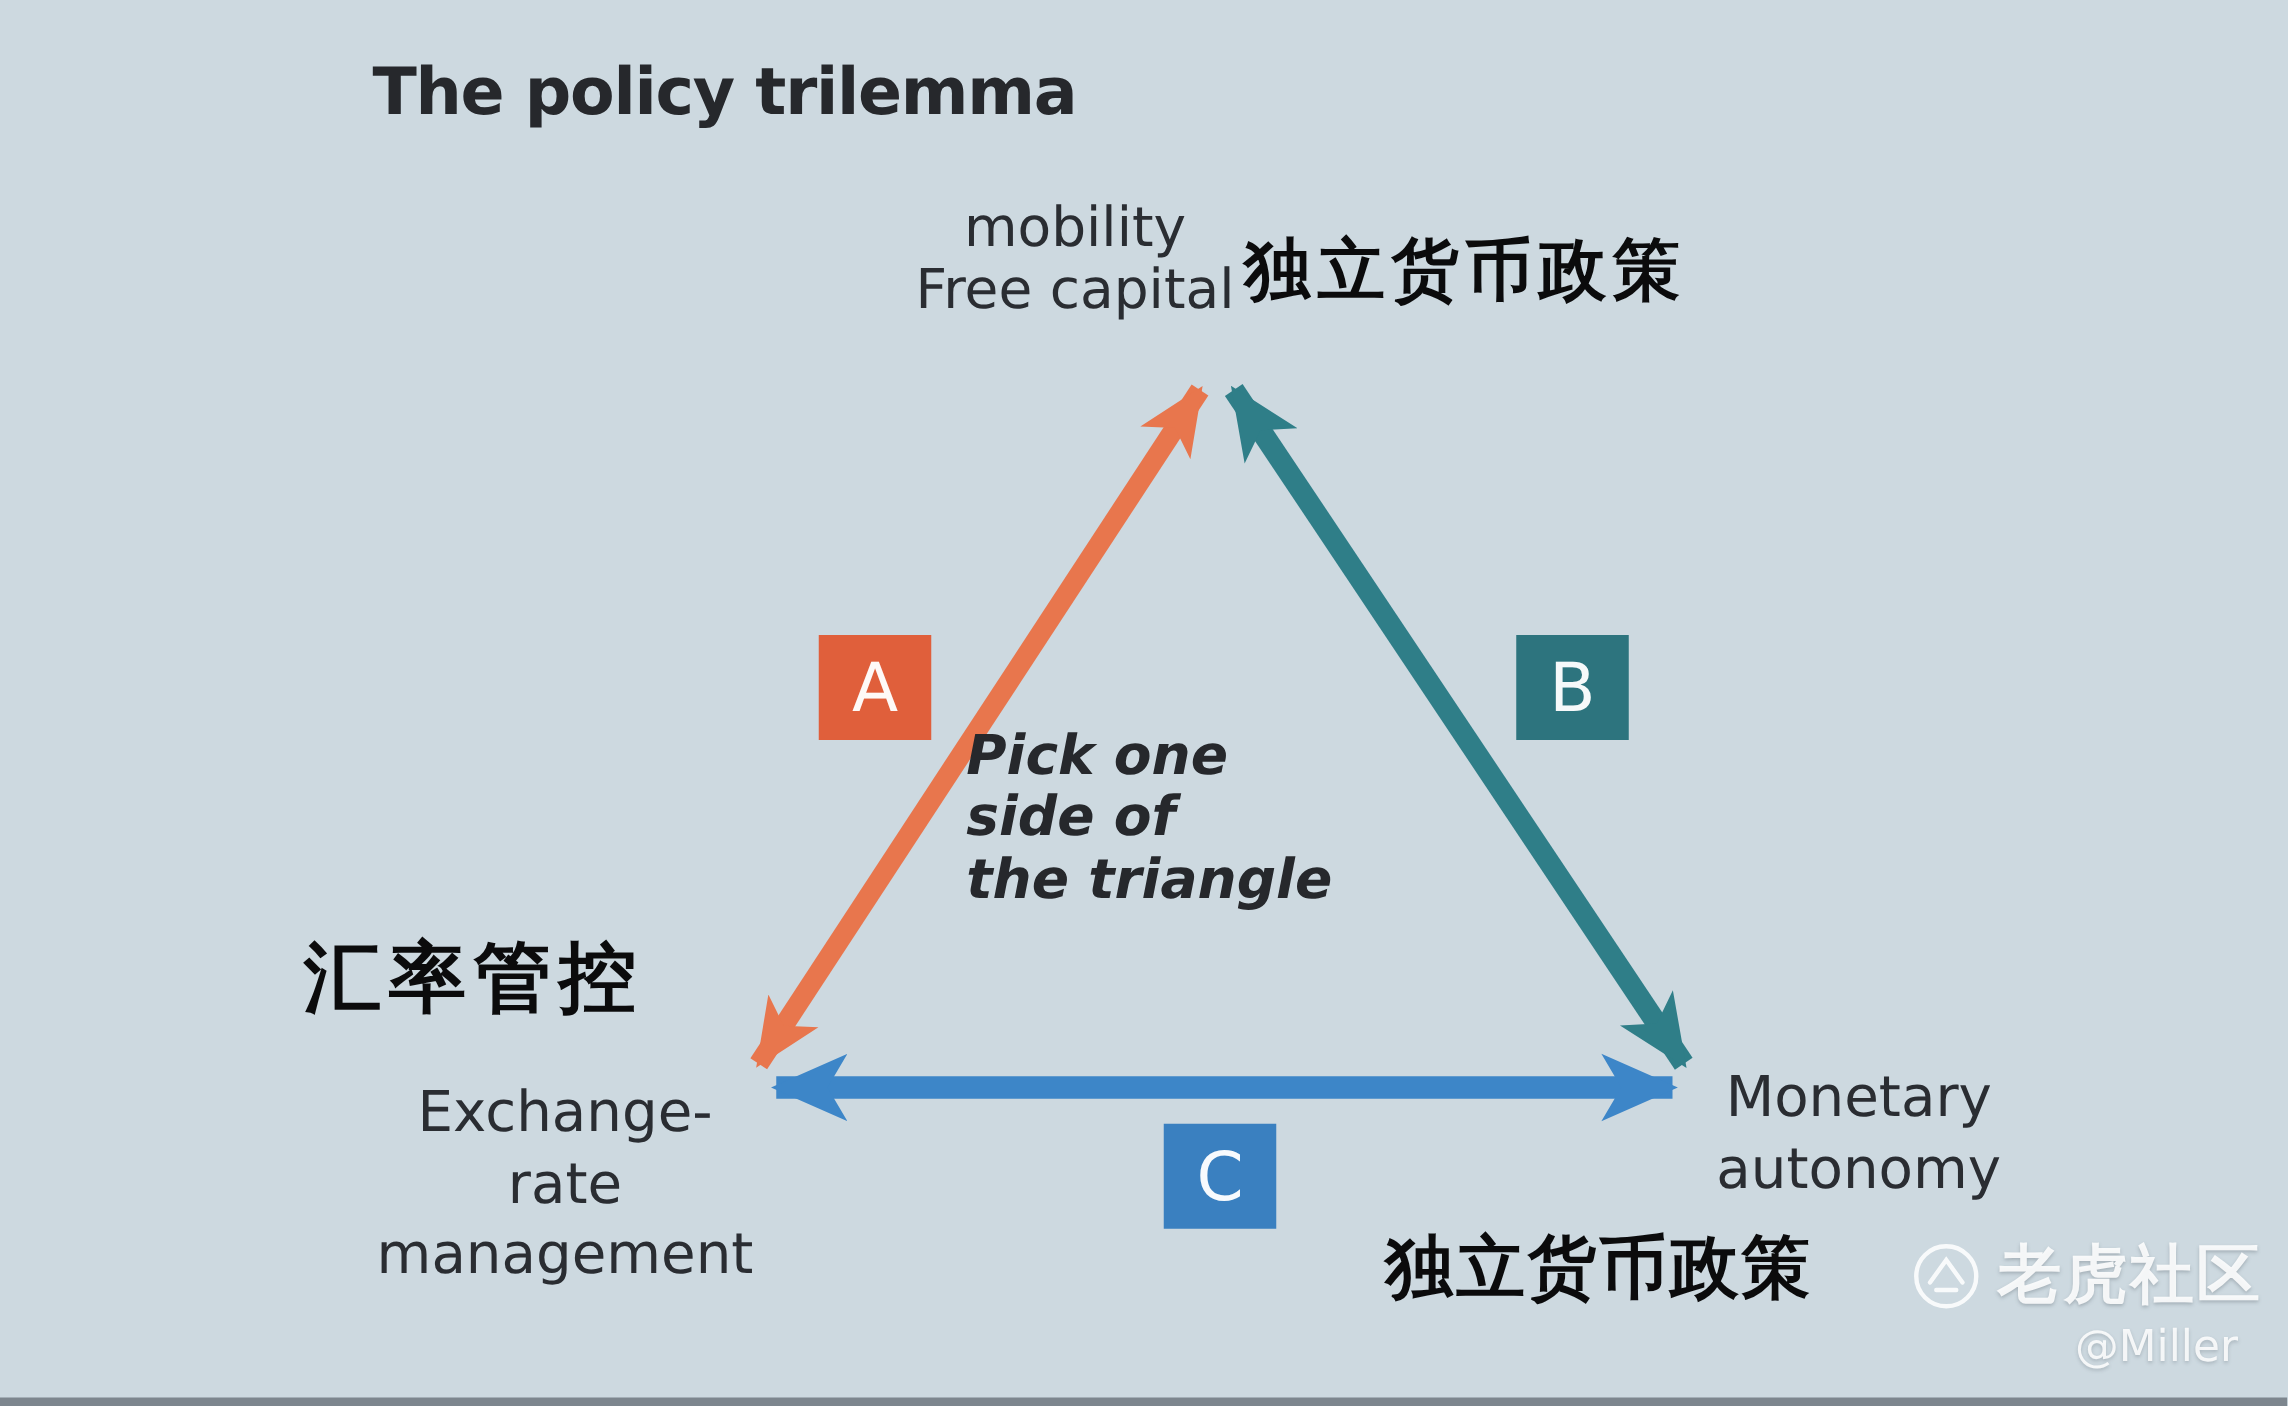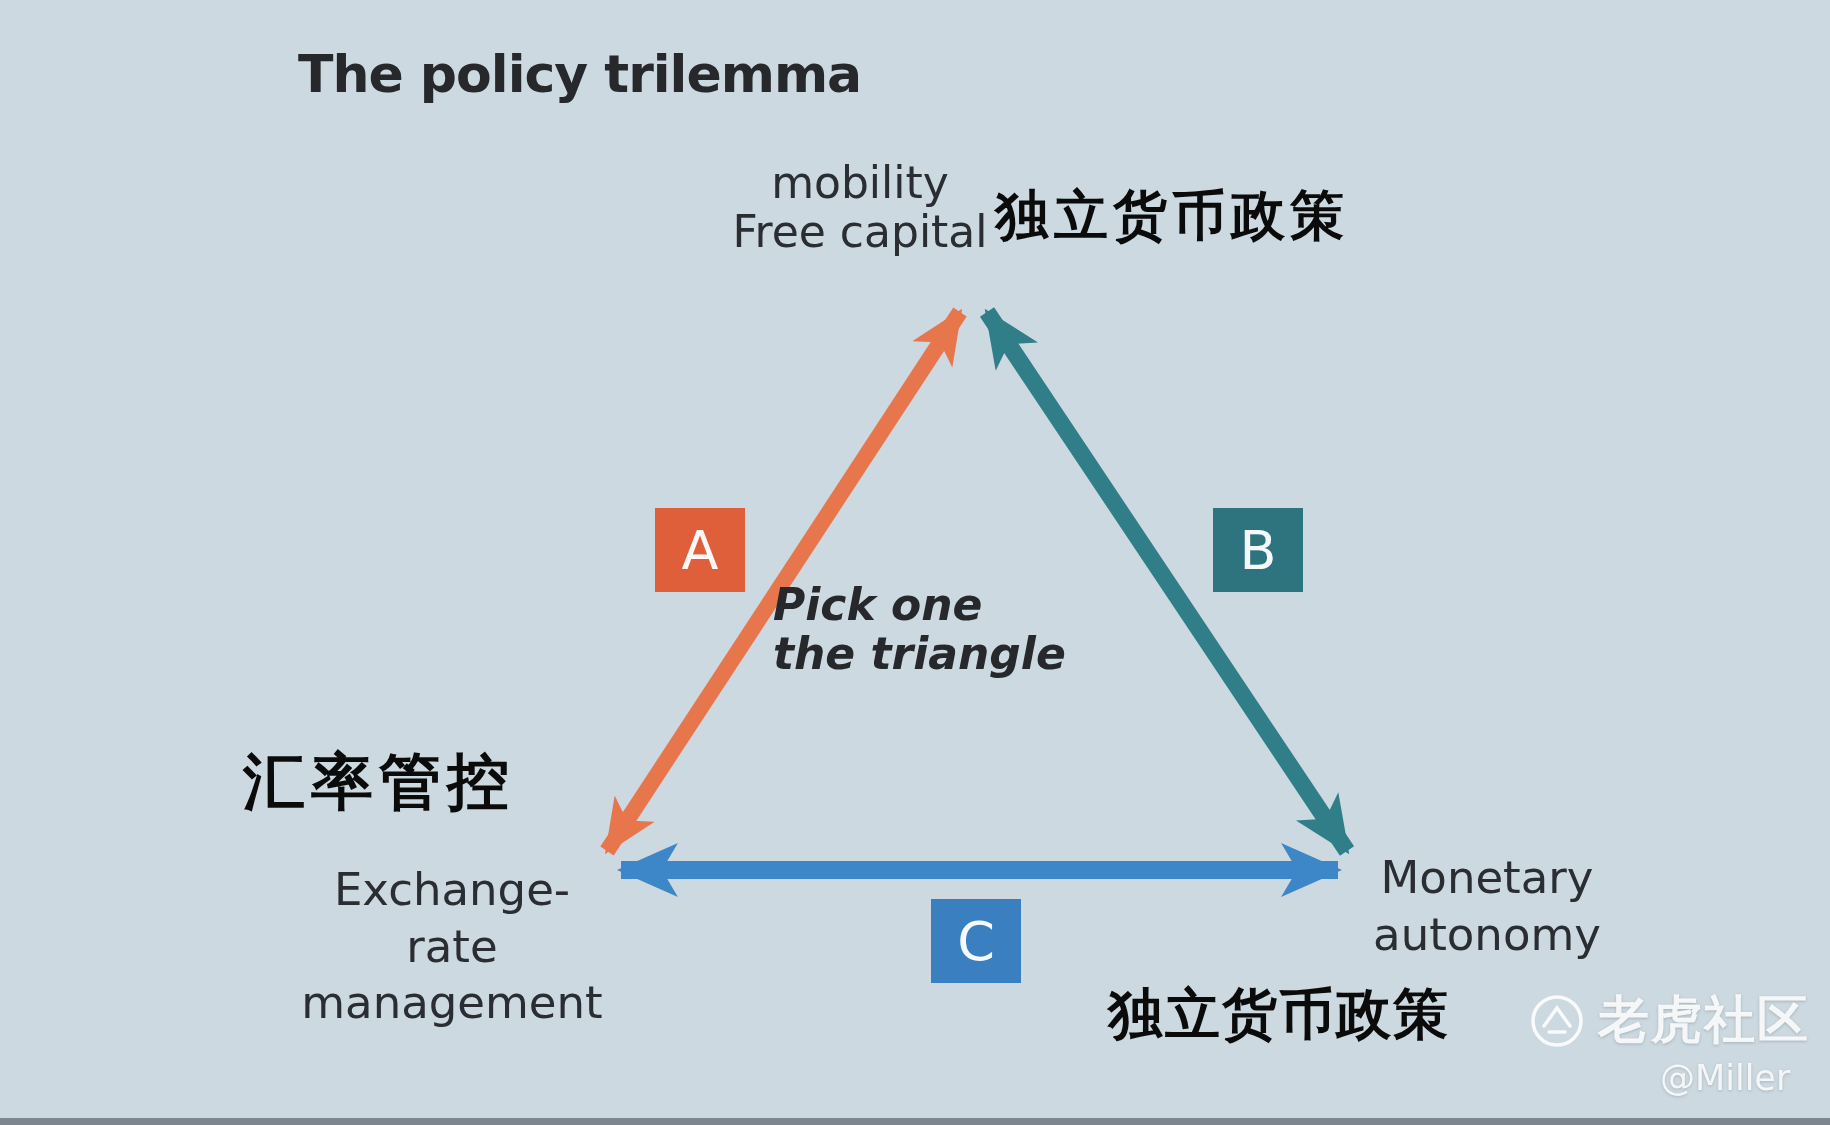--- a/index.html
+++ b/index.html
@@ -102,20 +102,21 @@
   </div>
   <div id="box-b" class="abs edge-box" style="background-color: rgb(45, 116, 126);">
     <span>B</span>
   </div>
   <div id="box-c" class="abs edge-box" style="background-color: rgb(58, 128, 192);">
     <span>C</span>
   </div>
 
   <div id="center-note" class="abs">
     <div>Pick one</div>
+    <div>side of</div>
     <div>the triangle</div>
   </div>
 
   <div id="node-left-zh" class="abs zh-label">汇率管控</div>
   <div id="node-left-en" class="abs en-label">
     <div>Exchange-</div>
     <div>rate</div>
     <div>management</div>
   </div>
 

